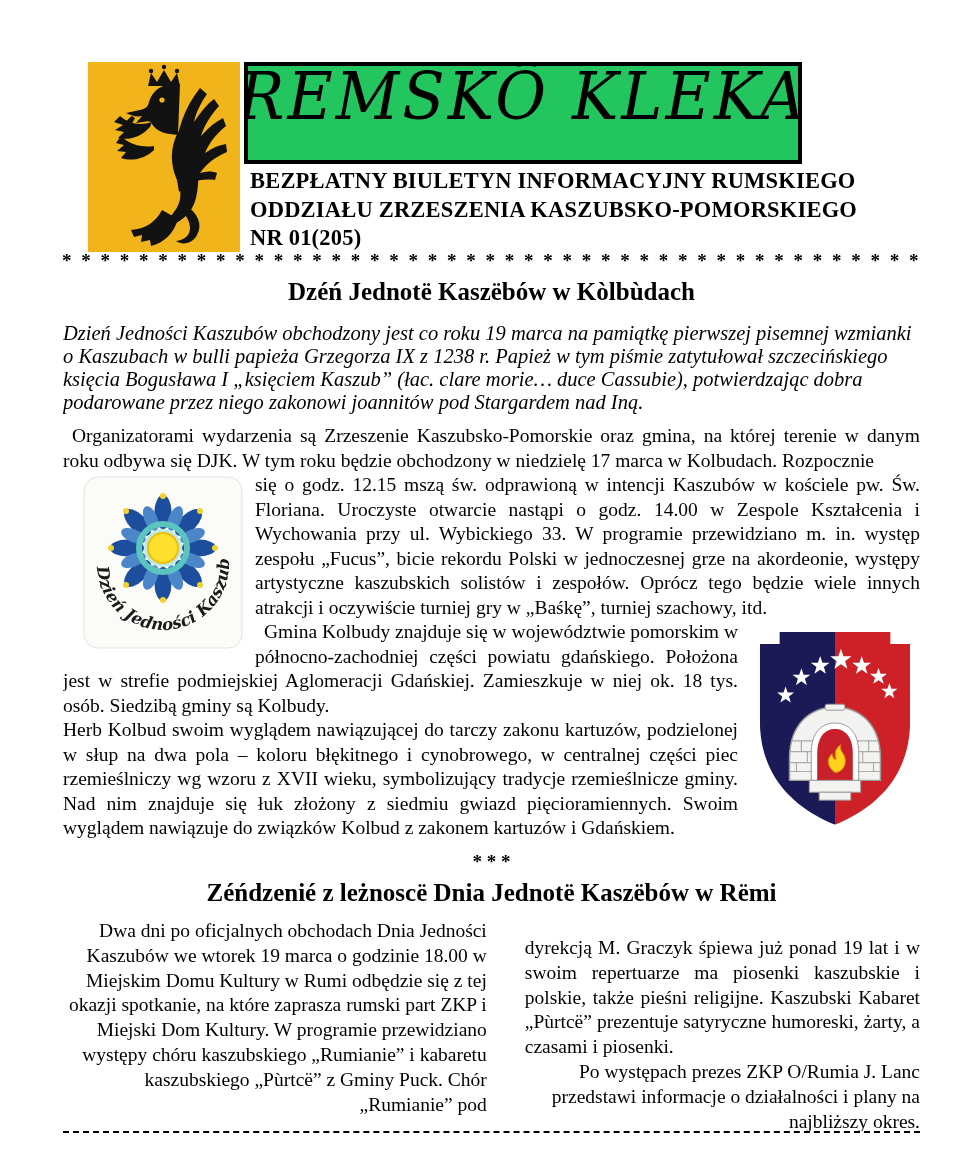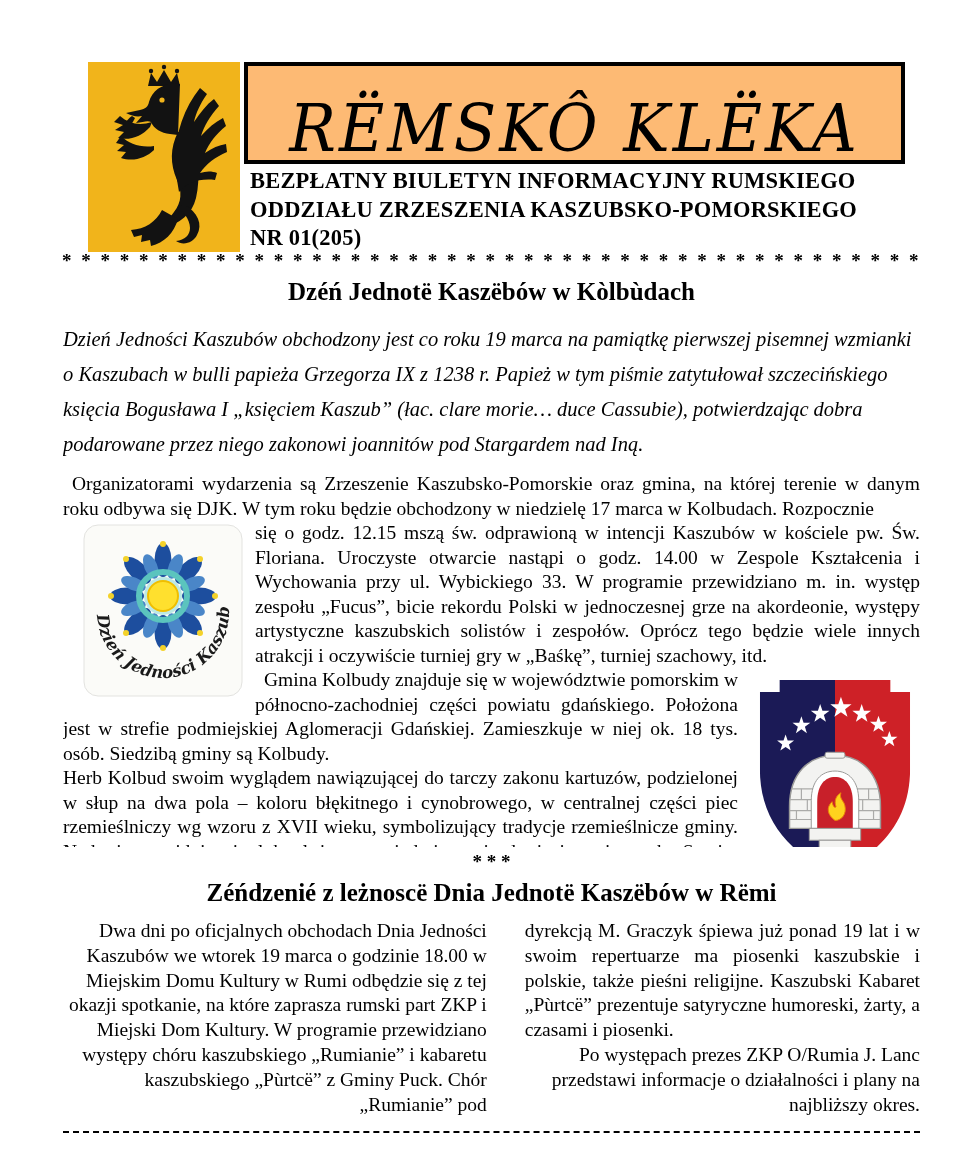--- a/index.html
+++ b/index.html
@@ -2,51 +2,51 @@
 <html lang="pl"><head>
 <meta charset="utf-8">
 <style>
   html,body{margin:0;padding:0;background:#ffffff;}
   body{width:968px;height:1153px;font-family:"Liberation Serif","DejaVu Serif",serif;color:#000;}
   .page{position:relative;width:968px;height:1153px;overflow:hidden;background:#fff;}
 
   
   .griffin-box{position:absolute;left:88px;top:62px;width:152px;height:190px;}
   .griffin-box svg{display:block;width:100%;height:100%;}
-  .banner{position:absolute;left:244px;top:62px;width:661px;height:102px;background:#fdba74;
-          border:4px solid #000;box-sizing:border-box;display:flex;align-items:flex-end;justify-content:center;overflow:hidden;}
+  .banner{position:absolute;left:244px;top:62px;width:558px;height:102px;background:#22c55e;
+          border:4px solid #000;box-sizing:border-box;display:flex;align-items:flex-start;justify-content:center;overflow:hidden;}
   .banner-title{font-family:"DejaVu Serif","Liberation Serif",serif;font-style:italic;font-weight:500;
           font-size:62px;letter-spacing:3px;white-space:nowrap;transform:scaleY(1.05);line-height:1;}
   .subtitle{position:absolute;left:250px;top:167px;width:656px;font-weight:bold;
           font-size:22.5px;line-height:28.5px;letter-spacing:0.2px;}
   .issue-line{display:flex;justify-content:space-between;}
   .issue-month{word-spacing:12px;}
   .asterisk-row{position:absolute;left:62px;top:250px;width:858px;font-weight:bold;font-size:19px;
           word-spacing:5px;white-space:nowrap;overflow:hidden;}
 
   
   .content{position:absolute;left:63px;top:276px;width:857px;height:571px;overflow:hidden;}
   .article-title{margin:2px 0 10px 0;text-align:center;font-size:25px;font-weight:bold;}
-  .lead{font-style:italic;font-size:20.5px;line-height:35px;margin:16px 0 10px 0;}
+  .lead{font-style:italic;font-size:20.5px;line-height:23px;margin:16px 0 10px 0;}
   .art1-flow{font-size:19.5px;line-height:24.5px;text-align:justify;}
   .art1-flow p{margin:0;}
   .indent-sm{text-indent:9px;}
   .djk-float{float:left;width:160px;height:173px;margin:3px 12px 4px 20px;}
   .djk-float svg{display:block;width:100%;height:100%;}
   .herb-float{float:right;width:170px;height:210px;margin:2px 0 6px 12px;}
   .herb-float svg{display:block;width:100%;height:100%;}
 
   
   .section2{position:absolute;left:63px;top:849px;width:857px;height:282px;overflow:hidden;background:#fff;}
   .section-break{text-align:center;font-weight:bold;font-size:19px;margin:2px 0 4px 0;}
   .article-title-2{margin:6px 0 12px 0;text-align:center;font-size:25px;font-weight:bold;}
   .columns{display:flex;gap:38px;}
   .col-left{width:430px;text-align:justify;font-size:19.5px;line-height:24.8px;}
   .col-right{width:401px;font-size:19.5px;line-height:24.8px;}
-  .col-right .just{text-align:justify;}
+  .col-right .just{text-align:justify;margin-top:17px;}
   .columns p{margin:0;text-align:right;}
   .indent-lg{text-indent:27px;}
   .indent-md{text-indent:13px;}
 
   .bottom-rule{position:absolute;left:63px;top:1131px;width:857px;border-top:2px dashed #000;height:0;}
 </style>
 </head>
 <body>
 
 <div class="page">

